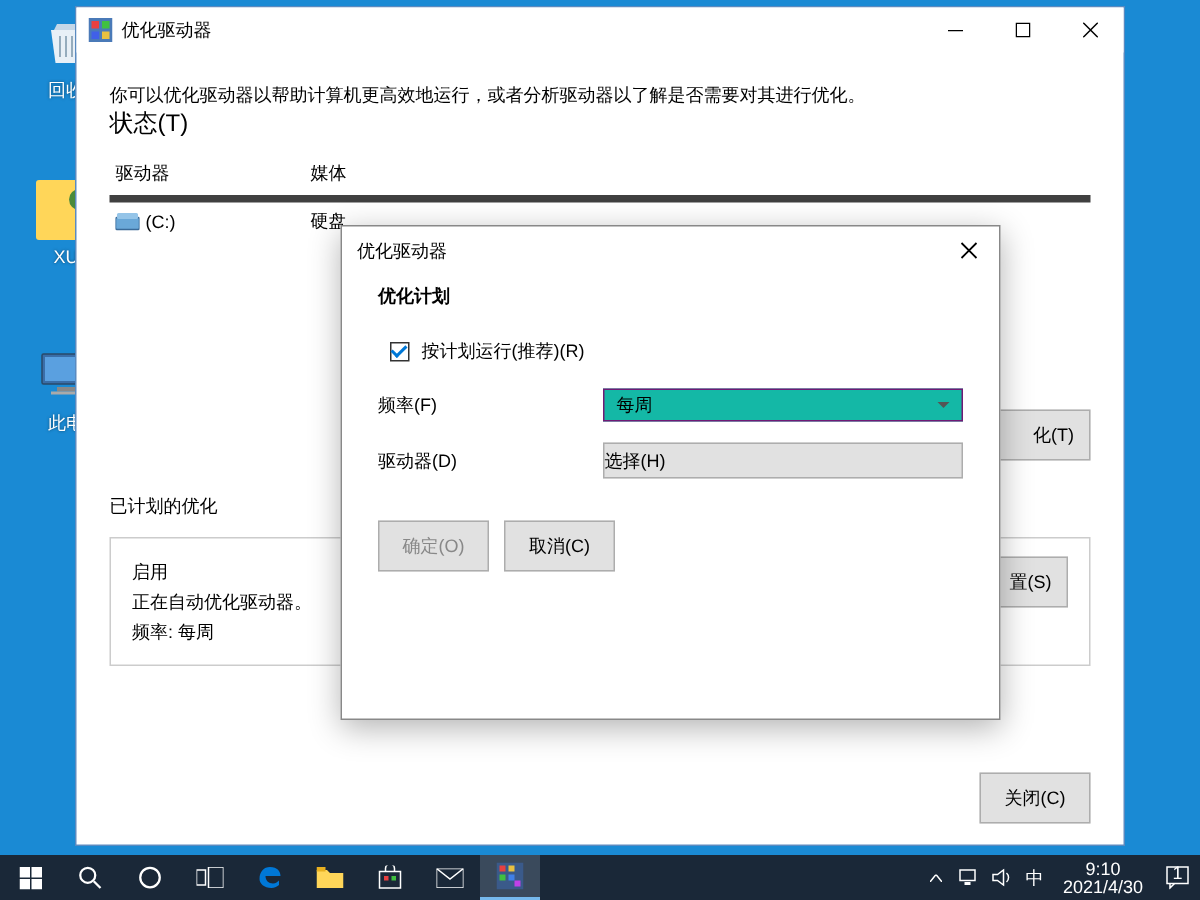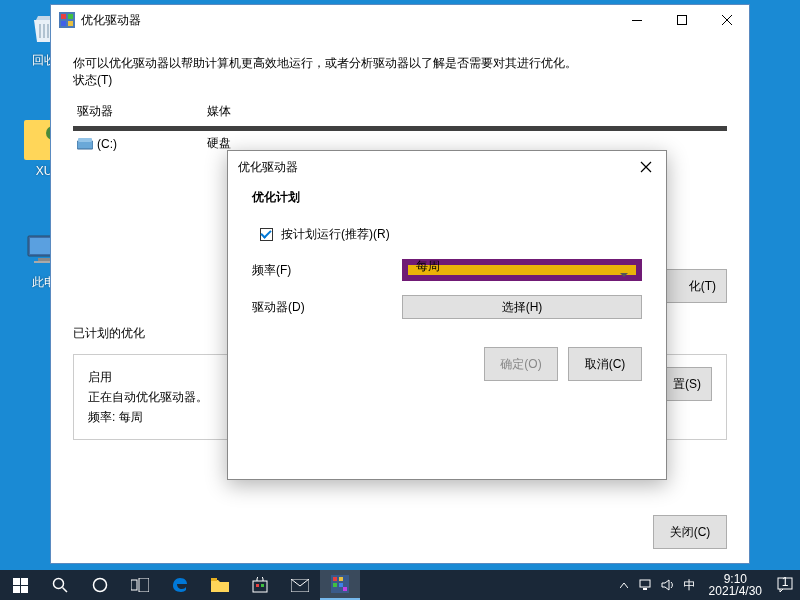--- a/index.html
+++ b/index.html
@@ -15,21 +15,21 @@
 .desktop-icon.pc .ico svg{width:40px;height:36px}
 
 .win1{position:absolute;top:4px;left:50px;width:700px;height:560px;background:#fff;border:1px solid #5a8ac0}
 .titlebar{height:30px;display:flex;align-items:center;padding:0 0 0 8px;background:#fff}
 .titlebar .ticon{width:16px;height:16px;margin-right:6px;display:flex;align-items:center;justify-content:center}
 .titlebar .title{flex:1;font-size:12px;color:#000}
 .winbtn{width:45px;height:30px;display:flex;align-items:center;justify-content:center;color:#000}
 
 .w1body{padding:20px 22px 18px;color:#000}
 .intro{font-size:12px;}
-.statlbl{font-size:12px;margin-bottom:8px}
+.statlbl{font-size:16px;margin-bottom:8px}
 .gridhdr{display:flex;border-bottom:5px solid #404040;padding:6px 4px;font-size:12px}
 .gridhdr .c1{width:130px}
 .gridrow{display:flex;padding:4px 4px;font-size:12px;align-items:center}
 .gridrow .c1{width:130px;display:flex;align-items:center;gap:4px}
 .driveico{width:16px;height:12px}
 .gridarea{height:130px}
 .sbtns{display:flex;justify-content:flex-end;gap:8px;margin-top:8px}
 .btng{min-width:74px;height:24px;border:1px solid #adadad;background:#e1e1e1;padding:16px 10px;font-size:12px;display:inline-flex;align-items:center;justify-content:center}
 .btng.cut{width:40px;overflow:hidden;justify-content:flex-end}
 .sched{margin-top:22px}
@@ -44,24 +44,24 @@
 .w2t .t{font-size:12px}
 .w2t .x{width:20px;height:20px;display:flex;align-items:center;justify-content:center;font-size:14px}
 .w2b{padding:6px 24px 14px}
 .w2b .h{font-weight:700;font-size:12px;margin-bottom:20px}
 .chkrow{display:flex;align-items:center;gap:8px;margin-bottom:16px;margin-left:8px}
 .chkrow.ind{margin-left:24px}
 .chk{width:13px;height:13px;border:1px solid #333;display:inline-flex;align-items:center;justify-content:center;position:relative}
 .chk.on::after{content:"";position:absolute;left:2px;top:-1px;width:4px;height:8px;border:solid #0078d7;border-width:0 2px 2px 0;transform:rotate(45deg)}
 .frow{display:flex;align-items:center;margin-bottom:14px}
 .frow .lbl{width:150px;font-size:12px}
-.sel{flex:1;height:22px;border:6px solid #701a75;background:#eab308;padding:0 22px 0 8px;font-size:12px;display:flex;align-items:flex-end;position:relative}
+.sel{flex:1;height:22px;border:1px solid #701a75;background:#14b8a6;padding:0 22px 0 8px;font-size:12px;display:flex;align-items:center;position:relative}
 .sel::after{content:"";position:absolute;right:8px;top:8px;border:4px solid transparent;border-top-color:#555}
-.selbtn{flex:1;height:24px;border:1px solid #adadad;background:#e1e1e1;font-size:12px;display:flex;align-items:center;justify-content:center}
-.w2f{display:flex;justify-content:flex-end;gap:10px;padding:0 24px 16px}
+.selbtn{flex:1;height:24px;border:1px solid #adadad;background:#e1e1e1;font-size:12px;display:flex;align-items:center;justify-content:flex-start}
+.w2f{display:flex;gap:10px;padding:0 24px 16px}
 .w2f .btng.dis{color:#888}
 
 .taskbar{position:absolute;bottom:0;left:0;width:800px;height:30px;background:#1a2838;display:flex;align-items:center;color:#fff}
 .tbtn{width:40px;height:30px;display:flex;align-items:center;justify-content:center}
 .tbtn.act{background:#3a4a5c;border-bottom:2px solid #76b9ed}
 .tray{margin-left:auto;display:flex;align-items:center;height:30px}
 .trayico{width:22px;height:30px;display:flex;align-items:center;justify-content:center;font-size:11px}
 .clock{padding:0 8px;text-align:center;font-size:10px;line-height:12px}
 .notif{width:30px;height:30px;display:flex;align-items:center;justify-content:center}
 </style>

